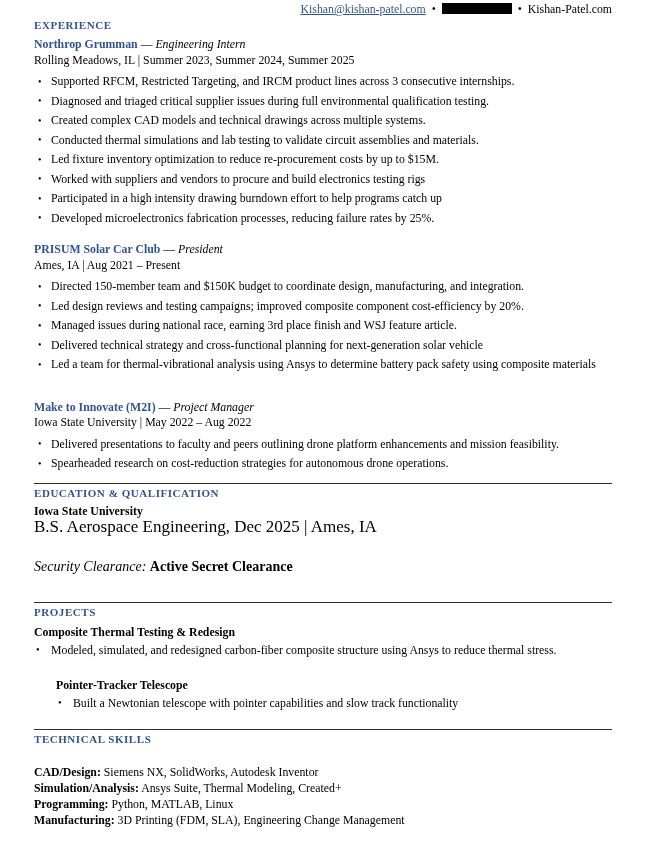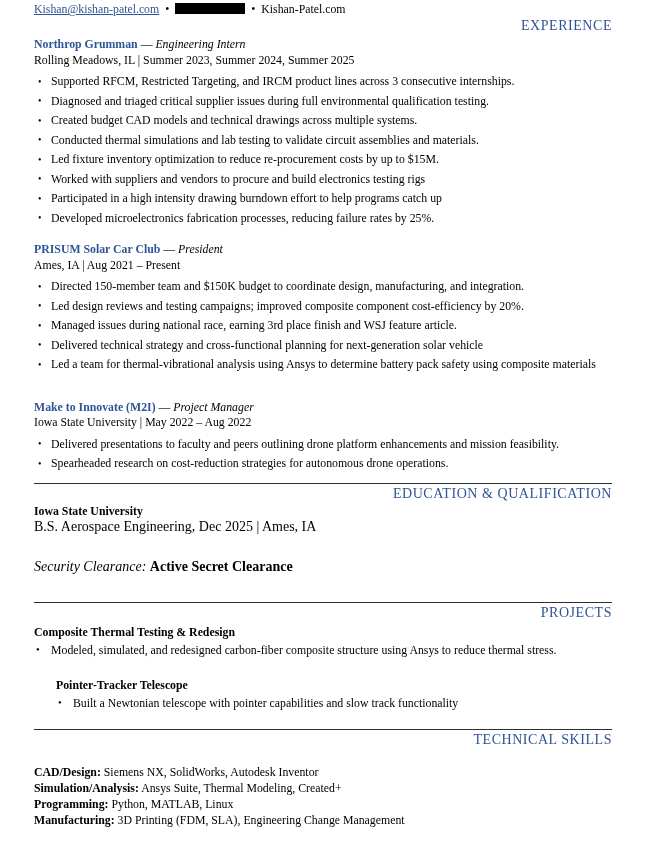--- a/index.html
+++ b/index.html
@@ -27,21 +27,21 @@
   .doc-name {
     text-align: center;
     font-weight: bold;
     font-size: 12.5px;
     color: #2f5496;
     line-height: 14px;
     padding-top: 17px;
     letter-spacing: 0.1px;
   }
   .contact-line {
-    text-align: left;
+    text-align: right;
     font-size: 11.8px;
     line-height: 15px;
     color: #000000;
     margin-top: 2px;
     white-space: nowrap;
   }
   .contact-link {
     color: #2f5496;
     text-decoration: underline;
     font-size: 11.8px;
@@ -65,23 +65,23 @@
   }
 
   
   .section-rule {
     border: none;
     border-top: 1.4px solid #2e2e2e;
     margin: 9px 0 2px 0;
     height: 0;
   }
   .section-title {
-    text-align: right;
-    font-weight: normal;
-    font-size: 14px;
+    text-align: left;
+    font-weight: bold;
+    font-size: 11px;
     color: #2f5496;
     line-height: 15px;
     letter-spacing: 0.55px;
   }
   .section-title.first { margin-top: 1px; }
 
   
   .entry { margin-top: 4px; }
   .entry-head {
     font-size: 11.8px;
@@ -125,21 +125,21 @@
   }
 
   
   .edu-school {
     font-weight: bold;
     font-size: 11.8px;
     line-height: 15.5px;
     margin-top: 3px;
   }
   .edu-degree {
-    font-size: 14px;
+    font-size: 17px;
     line-height: 15.5px;
   }
   .clearance {
     font-size: 14px;
     line-height: 15.5px;
     margin-top: 24px;
   }
   .clearance .label { font-style: italic; }
   .clearance .value { font-weight: bold; }
 
@@ -200,21 +200,21 @@
   <div class="entry">
     <div class="entry-head">
       <span class="org">Northrop Grumman</span>
       <span class="dash">—</span>
       <span class="role">Engineering Intern</span>
     </div>
     <div class="entry-sub">Rolling Meadows, IL | Summer 2023, Summer 2024, Summer 2025</div>
     <ul class="bullets">
       <li>Supported RFCM, Restricted Targeting, and IRCM product lines across 3 consecutive internships.</li>
       <li>Diagnosed and triaged critical supplier issues during full environmental qualification testing.</li>
-      <li>Created budget CAD models and technical drawings across multiple systems.</li>
+      <li>Created complex CAD models and technical drawings across multiple systems.</li>
       <li>Conducted thermal simulations and lab testing to validate circuit assemblies and materials.</li>
       <li>Led fixture inventory optimization to reduce re-procurement costs by up to $15M.</li>
       <li>Worked with suppliers and vendors to procure and build electronics testing rigs</li>
       <li>Participated in a high intensity drawing burndown effort to help programs catch up</li>
       <li>Developed microelectronics fabrication processes, reducing failure rates by 25%.</li>
     </ul>
   </div>
 
   <div class="entry" style="margin-top:14px;">
     <div class="entry-head">

